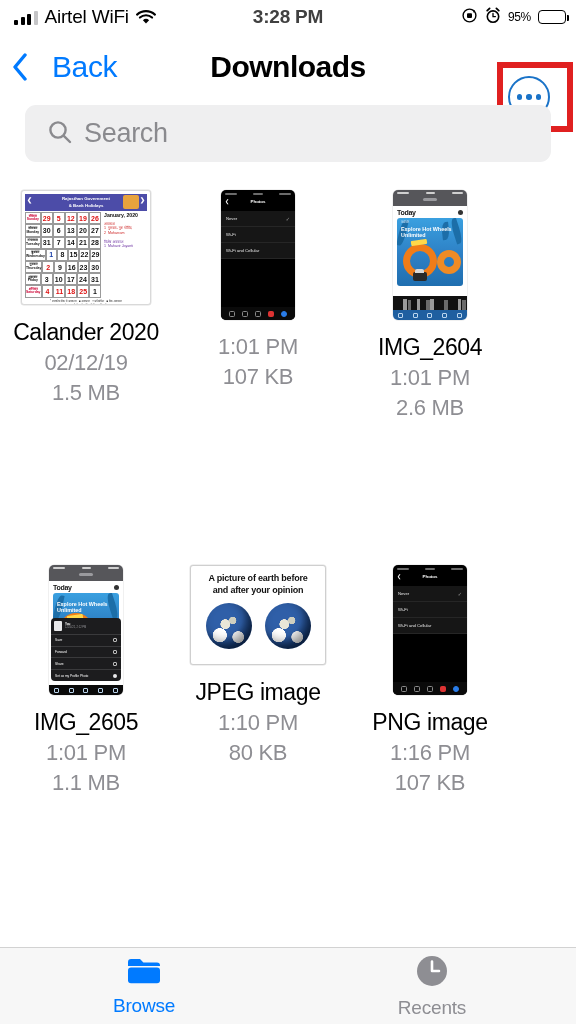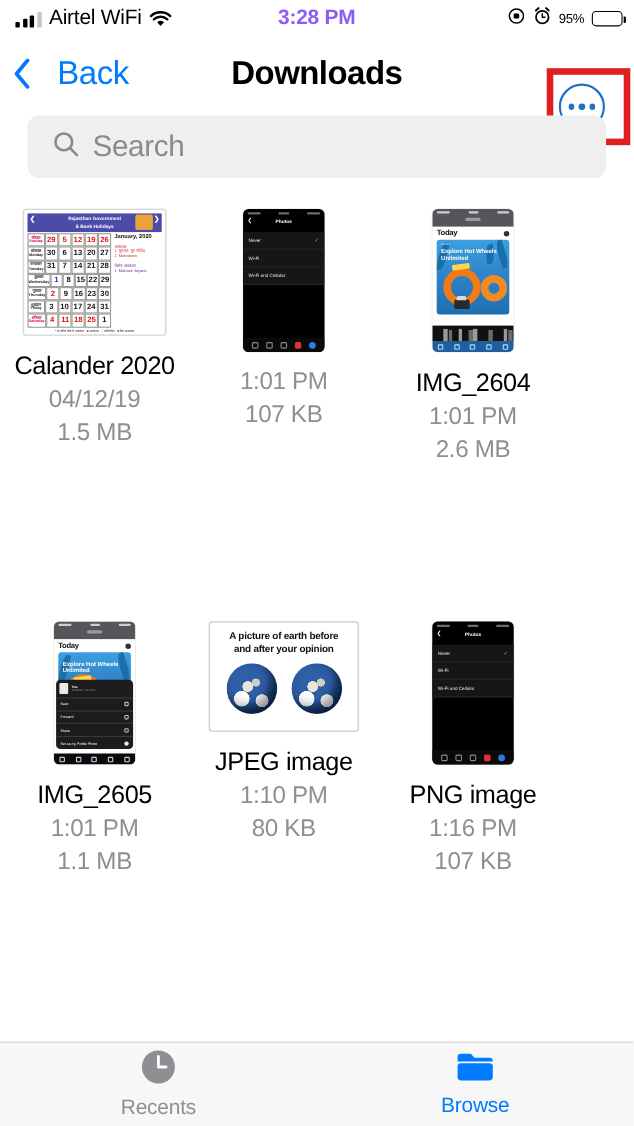--- a/index.html
+++ b/index.html
@@ -23,21 +23,21 @@
   .bars i:nth-child(1){ height:5px; }
   .bars i:nth-child(2){ height:8px; }
   .bars i:nth-child(3){ height:11px; }
   .bars i:nth-child(4){ height:14px; background:#c5c5c7; }
   .carrier { font-size:19px; color:#000; letter-spacing:-0.2px; }
   .wifi { width:20px; height:15px; position:relative; }
   .wifi svg { position:absolute; left:0; top:0; }
   .sb-time {
     position:absolute; left:0; width:576px; top:0; height:34px;
     display:flex; align-items:center; justify-content:center;
-    font-size:19px; font-weight:600; color:#8b5cf6; letter-spacing:-0.2px;
+    font-size:19px; font-weight:600; color:#404040; letter-spacing:-0.2px;
   }
   .sb-right { position:absolute; right:10px; top:0; height:34px; display:flex; align-items:center; gap:7px; }
   .pct { font-size:12px; color:#000; letter-spacing:-0.3px; }
   .battery { width:28px; height:14px; border:1.6px solid #000; border-radius:4px; padding:1.6px; position:relative; }
   .battery .fill { height:100%; background:#000; border-radius:1.6px; }
   .battery:after { content:""; position:absolute; right:-4px; top:4px; width:2.4px; height:6px; background:#000; border-radius:0 1px 1px 0; }
 
   
   .navbar { position:absolute; top:34px; left:0; width:576px; height:66px; }
   .back { position:absolute; left:12px; top:0; height:66px; display:flex; align-items:center; gap:24px; cursor:pointer; }
@@ -353,21 +353,21 @@
               <div class="t1">January, 2020</div>
               <div class="t2">अवकाश<br>1 &nbsp;गुरुवार- गुरु गोविंद<br>2 &nbsp;Moharram</div>
               <div class="t3">विशेष अवकाश<br>1 &nbsp;Mahavir Jayanti</div>
             </div>
           </div>
           <div class="cal-foot">* राजकीय बैंक में अवकाश &nbsp; ■ अवकाश &nbsp; □ प्रतिबंधित &nbsp; ■ बैंक अवकाश<br>नोट- इस कैलेंडर में अंतिम तिथि प्रमाणित है।</div>
         </div>
       </div>
       <div class="meta">
         <div class="fname">Calander 2020</div>
-        <div class="fmeta">04/12/19</div>
+        <div class="fmeta">02/12/19</div>
         <div class="fmeta">1.5 MB</div>
       </div>
     </div>
 
     <div class="cell r1">
       <div class="thumb-wrap">
         <div class="ph shot">
           <div class="ph-sb">
               <span class="a"></span>
               <span class="b"></span>
@@ -593,33 +593,33 @@
       <div class="meta">
         <div class="fname">PNG image</div>
         <div class="fmeta">1:16 PM</div>
         <div class="fmeta">107 KB</div>
       </div>
     </div>
 
   </div>
 
   <div class="tabbar">
+    <div class="tab active">
+      <span>
+        <svg width="36" height="30" viewBox="0 0 36 30">
+          <path d="M2 6 a3 3 0 0 1 3-3 h9 l3.4 3.6 H31 a3 3 0 0 1 3 3 V10 H2 Z" fill="#007aff"></path>
+          <rect x="2" y="11.6" width="32" height="15.6" rx="3" fill="#007aff"></rect>
+        </svg>
+      </span>
+      <span class="tab-label">Browse</span>
+    </div>
     <div class="tab inactive">
       <span>
         <svg width="34" height="34" viewBox="0 0 34 34">
           <circle cx="17" cy="17" r="15" fill="#8e8e93"></circle>
           <path d="M17 7.5 V17 H24" stroke="#ffffff" stroke-width="2.6" fill="none" stroke-linecap="round" stroke-linejoin="round"></path>
         </svg>
       </span>
       <span class="tab-label">Recents</span>
     </div>
-    <div class="tab active">
-      <span>
-        <svg width="36" height="30" viewBox="0 0 36 30">
-          <path d="M2 6 a3 3 0 0 1 3-3 h9 l3.4 3.6 H31 a3 3 0 0 1 3 3 V10 H2 Z" fill="#007aff"></path>
-          <rect x="2" y="11.6" width="32" height="15.6" rx="3" fill="#007aff"></rect>
-        </svg>
-      </span>
-      <span class="tab-label">Browse</span>
-    </div>
   </div>
 
 </div>
 
 </body></html>

